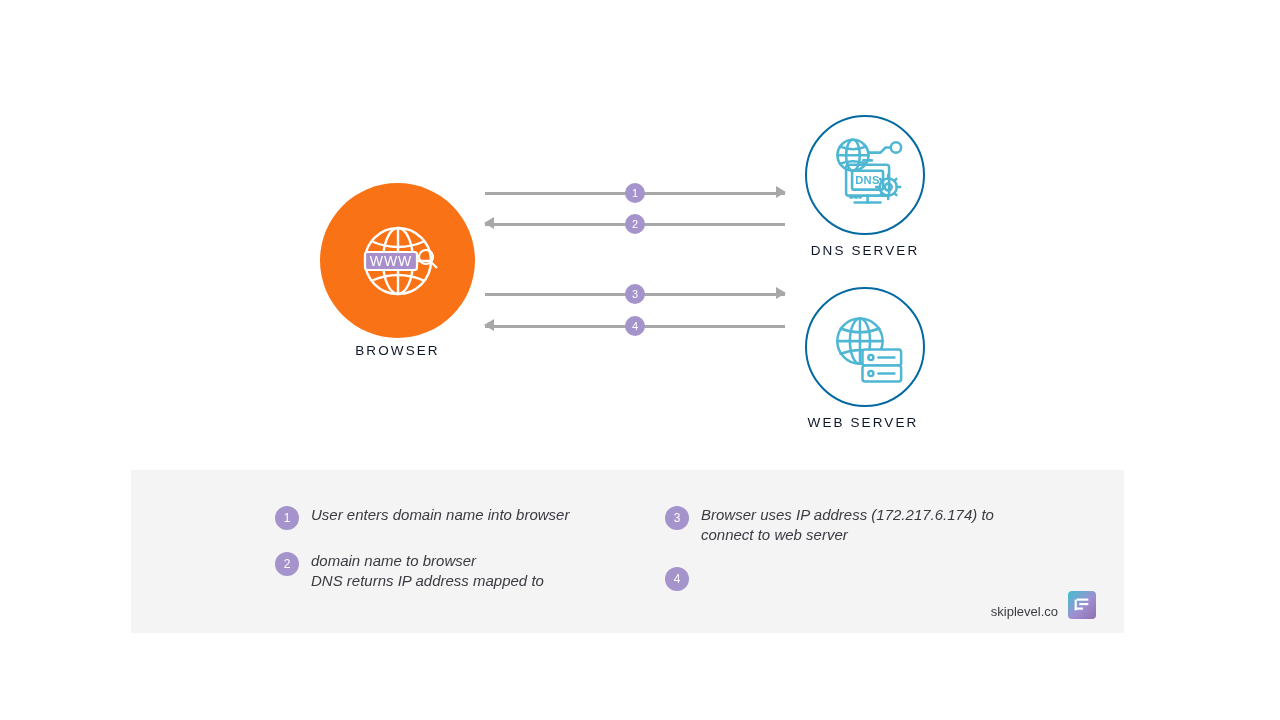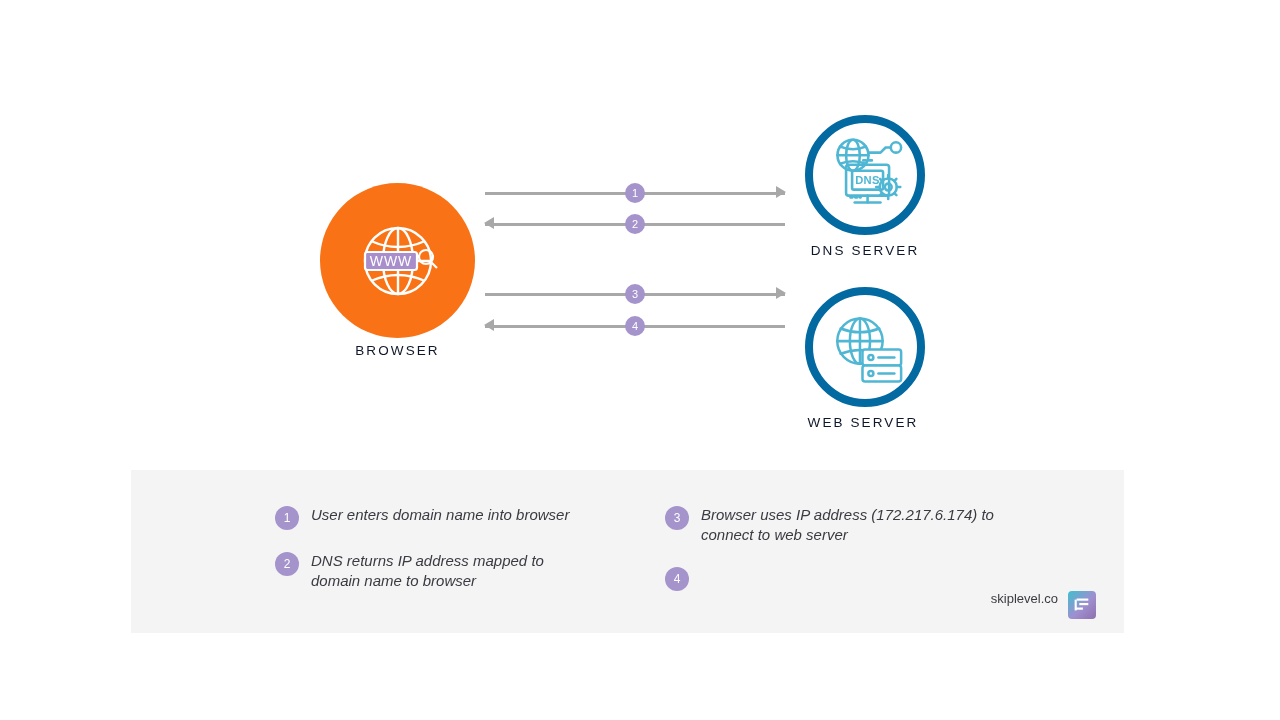--- a/index.html
+++ b/index.html
@@ -27,21 +27,21 @@
     display: flex;
     align-items: center;
     justify-content: center;
   }
 
   .server-circle {
     position: absolute;
     width: 120px;
     height: 120px;
     border-radius: 50%;
-    border: 8px solid #0369a1;
+    border: 2px solid #0369a1;
     background: #ffffff;
     display: flex;
     align-items: center;
     justify-content: center;
     box-sizing: border-box;
   }
   .dns-circle { left: 805px; top: 115px; }
   .web-circle { left: 805px; top: 287px; }
 
   .node-label {
@@ -142,21 +142,21 @@
     color: #3a3a42;
     font-style: italic;
   }
 
   
   .branding {
     position: absolute;
     right: 28px;
     bottom: 14px;
     display: flex;
-    align-items: flex-start;
+    align-items: flex-end;
     gap: 10px;
   }
   .brand-text {
     font-size: 13px;
     color: #3a3a42;
   }
   .brand-logo {
     width: 28px;
     height: 28px;
     border-radius: 4px;
@@ -265,22 +265,22 @@
   <div class="legend-col legend-col-left">
     <div class="legend-item">
       <div class="legend-badge">1</div>
       <div class="legend-text">
         <div>User enters domain name into browser</div>
       </div>
     </div>
     <div class="legend-item">
       <div class="legend-badge">2</div>
       <div class="legend-text">
+        <div>domain name to browser</div>
         <div>DNS returns IP address mapped to</div>
-        <div>domain name to browser</div>
       </div>
     </div>
   </div>
 
   <div class="legend-col legend-col-right">
     <div class="legend-item">
       <div class="legend-badge">3</div>
       <div class="legend-text">
         <div>Browser uses IP address (172.217.6.174) to</div>
         <div>connect to web server</div>

